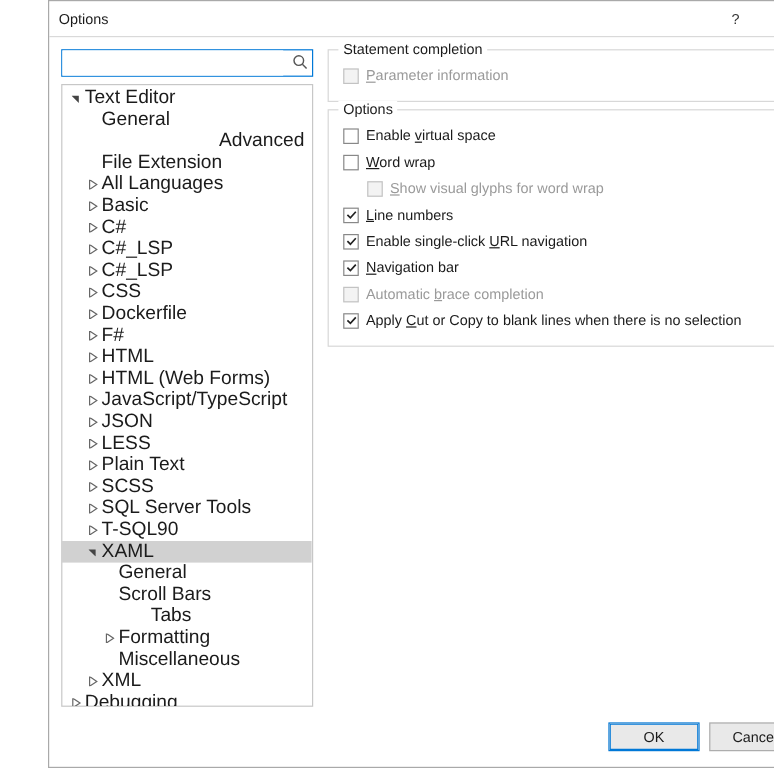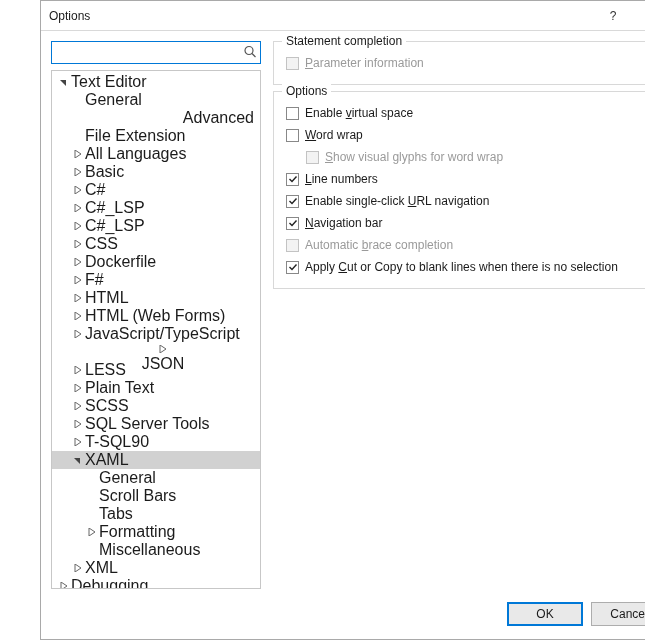--- a/index.html
+++ b/index.html
@@ -207,21 +207,21 @@
               <span class="tree-label">HTML (Web Forms)</span>
             </div>
             <div class="tree-row" style="padding-left: 20px;">
               <span class="tw">
                 <svg viewBox="0 0 8 8">
                   <path d="M1 0 L7 4 L1 8 Z" fill="none" stroke="#666" stroke-width="1"></path>
                 </svg>
               </span>
               <span class="tree-label">JavaScript/TypeScript</span>
             </div>
-            <div class="tree-row" style="padding-left: 20px; flex-direction: column;">
+            <div class="tree-row" style="padding-left: 20px;">
               <span class="tw">
                 <svg viewBox="0 0 8 8">
                   <path d="M1 0 L7 4 L1 8 Z" fill="none" stroke="#666" stroke-width="1"></path>
                 </svg>
               </span>
               <span class="tree-label">JSON</span>
             </div>
             <div class="tree-row" style="padding-left: 20px;">
               <span class="tw">
                 <svg viewBox="0 0 8 8">
@@ -271,21 +271,21 @@
               <span class="tree-label">XAML</span>
             </div>
             <div class="tree-row" style="padding-left: 34px;">
               <span class="tw"></span>
               <span class="tree-label">General</span>
             </div>
             <div class="tree-row" style="padding-left: 34px;">
               <span class="tw"></span>
               <span class="tree-label">Scroll Bars</span>
             </div>
-            <div class="tree-row" style="padding-left: 34px;">
+            <div class="tree-row" style="padding-left: 34px; gap: 27px;">
               <span class="tw"></span>
               <span class="tree-label">Tabs</span>
             </div>
             <div class="tree-row" style="padding-left: 34px;">
               <span class="tw">
                 <svg viewBox="0 0 8 8">
                   <path d="M1 0 L7 4 L1 8 Z" fill="none" stroke="#666" stroke-width="1"></path>
                 </svg>
               </span>
               <span class="tree-label">Formatting</span>

